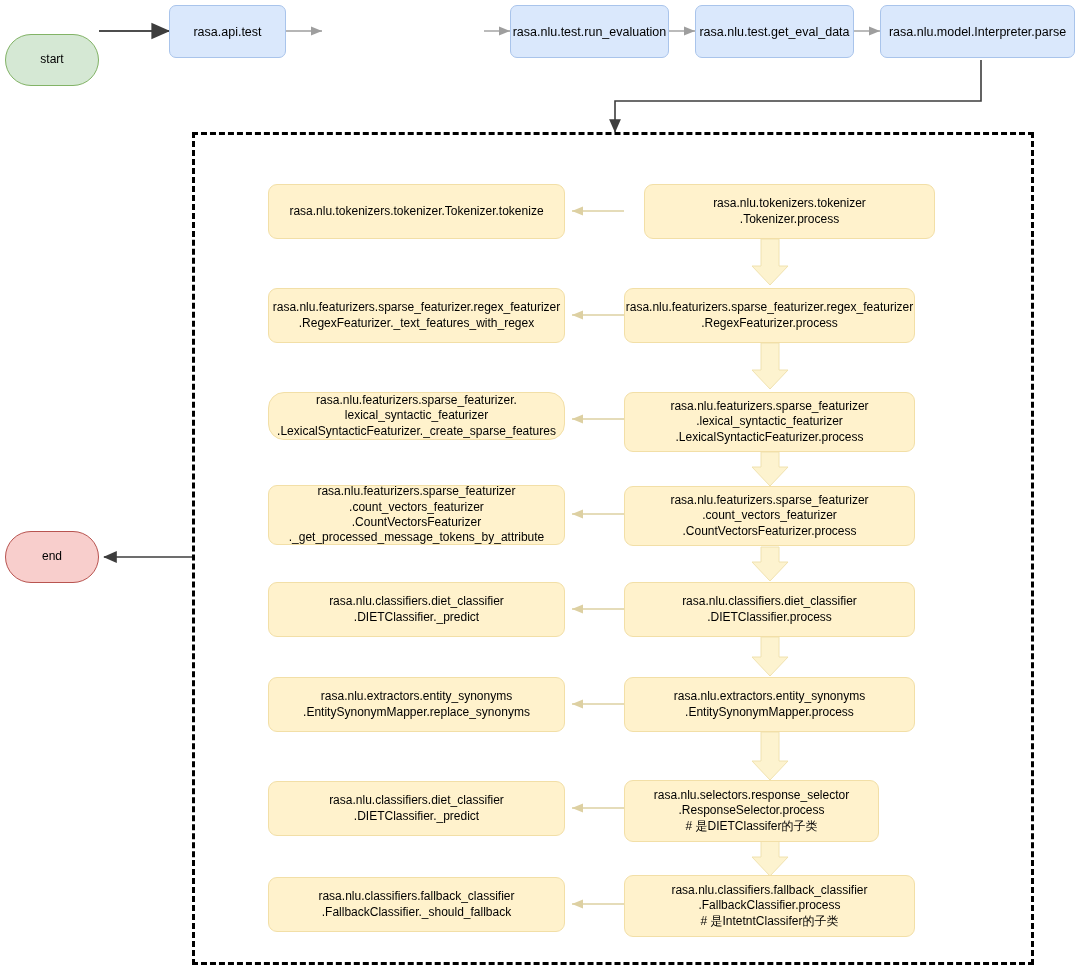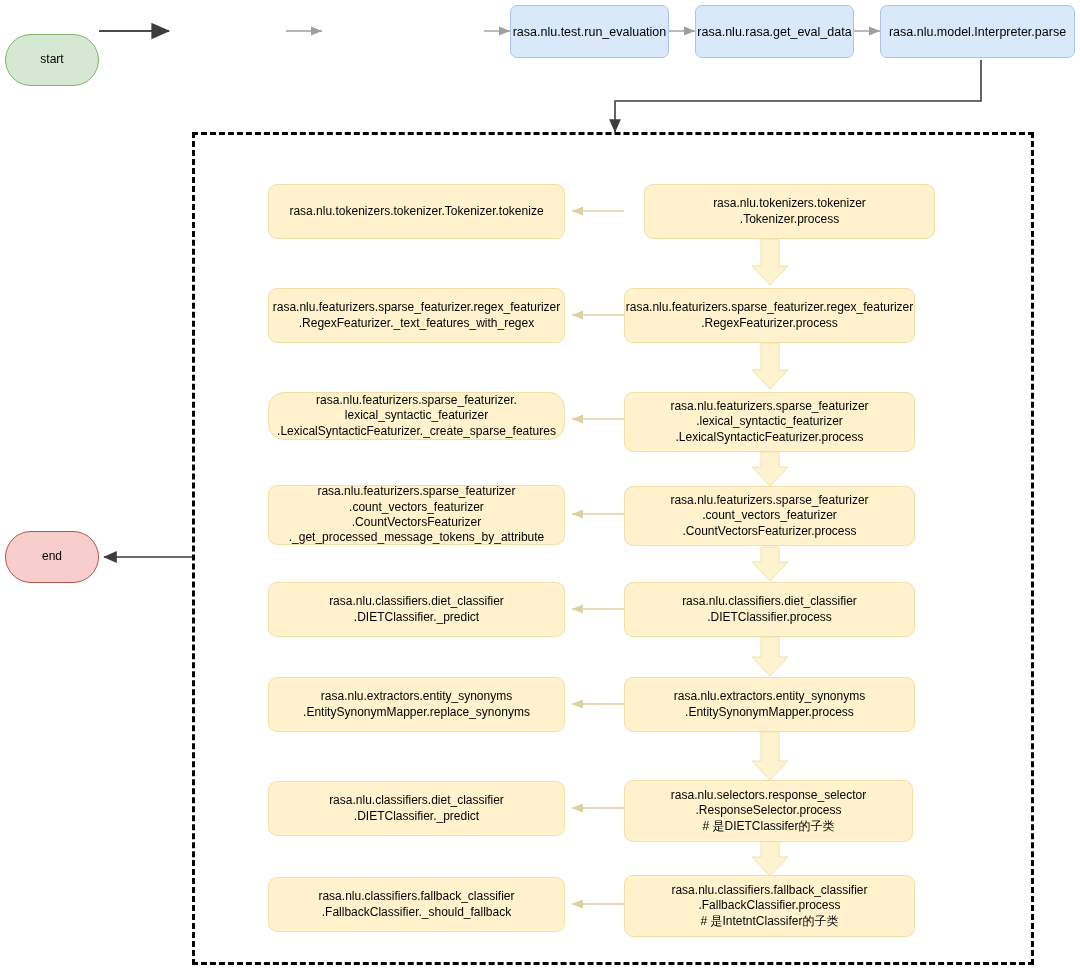--- a/index.html
+++ b/index.html
@@ -129,28 +129,31 @@
     </g>
   </svg>
 
   <div class="dashed-box" style="left:192px; top:132px; width:842px; height:833px;"></div>
 
 
   <div class="node terminal start-node" style="left:5px; top:5px; width:94px; height:52px;margin-top:29px;">
     <span>start</span>
   </div>
 
+  <div class="node stage-node" style="left:169px; top:5px; width:117px; height:53px;">
+    <span>rasa.api.test</span>
+  </div>
 
 
   <div class="node stage-node" style="left:510px; top:5px; width:159px; height:53px;">
     <span>rasa.nlu.test.run_evaluation</span>
   </div>
 
   <div class="node stage-node" style="left:695px; top:5px; width:159px; height:53px;">
-    <span>rasa.nlu.rasa.get_eval_data</span>
+    <span>rasa.nlu.test.get_eval_data</span>
   </div>
 
   <div class="node stage-node" style="left:880px; top:5px; width:195px; height:53px;">
     <span>rasa.nlu.model.Interpreter.parse</span>
   </div>
 
   <div class="node terminal end-node" style="left:5px; top:531px; width:94px; height:52px;">
     <span>end</span>
   </div>
 
@@ -221,21 +224,21 @@
   <div class="node pipe-node pipe-right" style="left:624px; top:582px; width:291px; height:55px;">
     <span>rasa.nlu.classifiers.diet_classifier
 .DIETClassifier.process</span>
   </div>
 
   <div class="node pipe-node pipe-right" style="left:624px; top:677px; width:291px; height:55px;">
     <span>rasa.nlu.extractors.entity_synonyms
 .EntitySynonymMapper.process</span>
   </div>
 
-  <div class="node pipe-node pipe-right" style="left:624px; top:780px; width:289px; height:62px;align-items:center;">
+  <div class="node pipe-node pipe-right" style="left:624px; top:780px; width:255px; height:62px;align-items:center;">
     <span>rasa.nlu.selectors.response_selector
 .ResponseSelector.process
 # 是DIETClassifer的子类</span>
   </div>
 
   <div class="node pipe-node pipe-right" style="left:624px; top:875px; width:291px; height:62px;">
     <span>rasa.nlu.classifiers.fallback_classifier
 .FallbackClassifier.process
 # 是IntetntClassifer的子类</span>
   </div>

